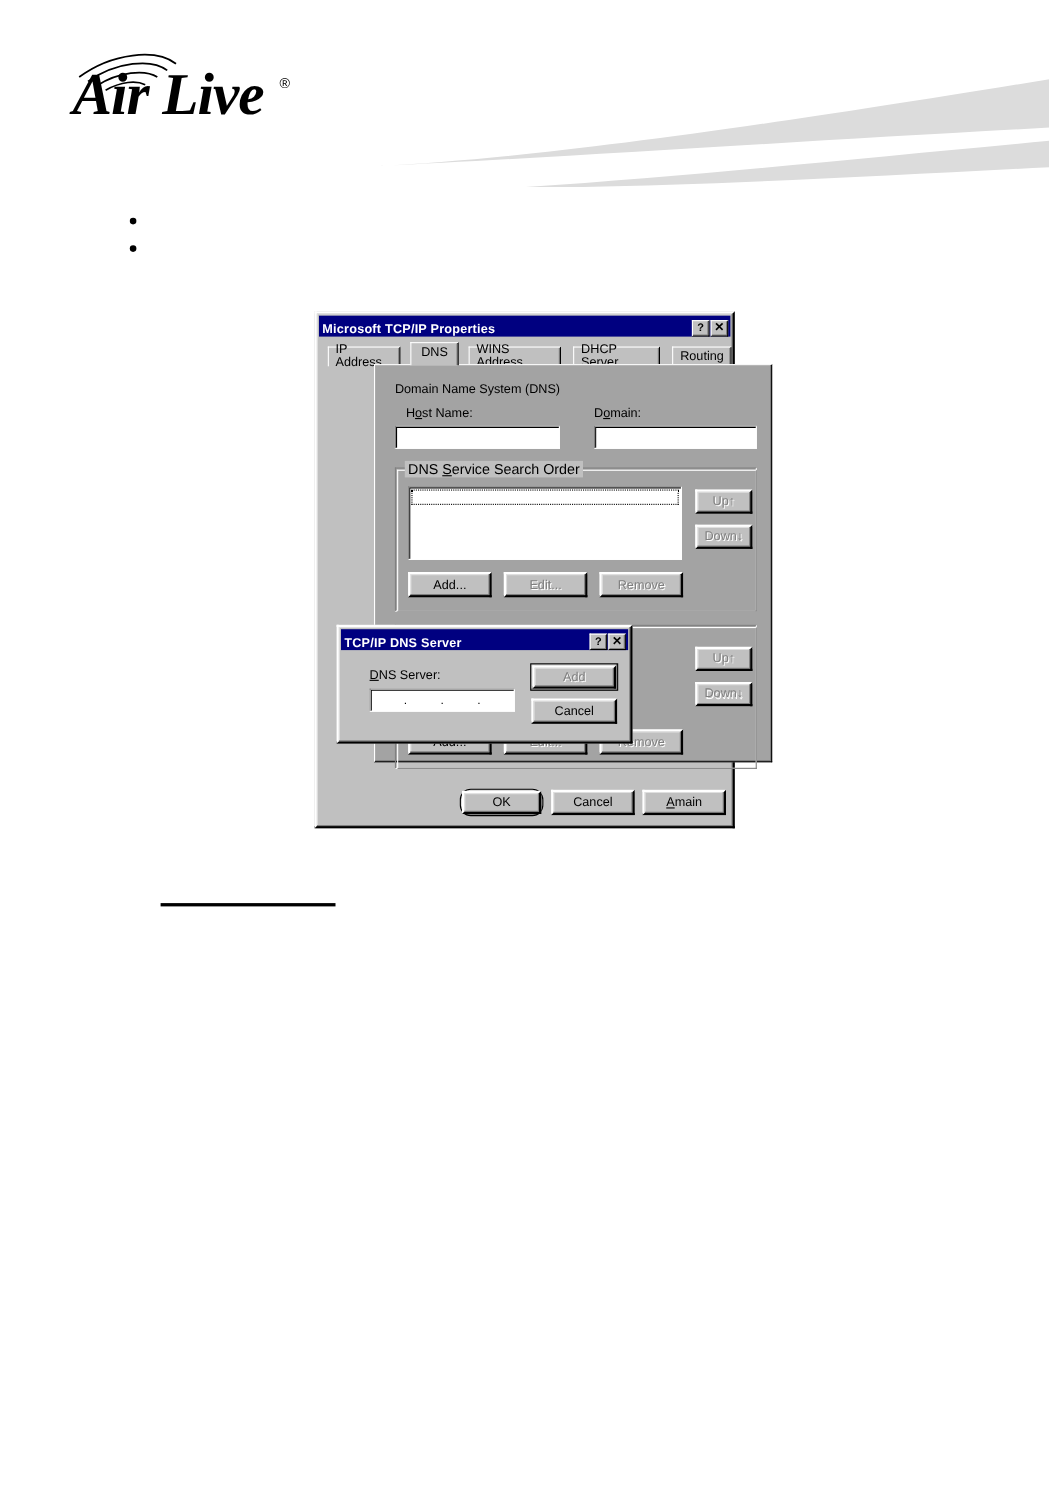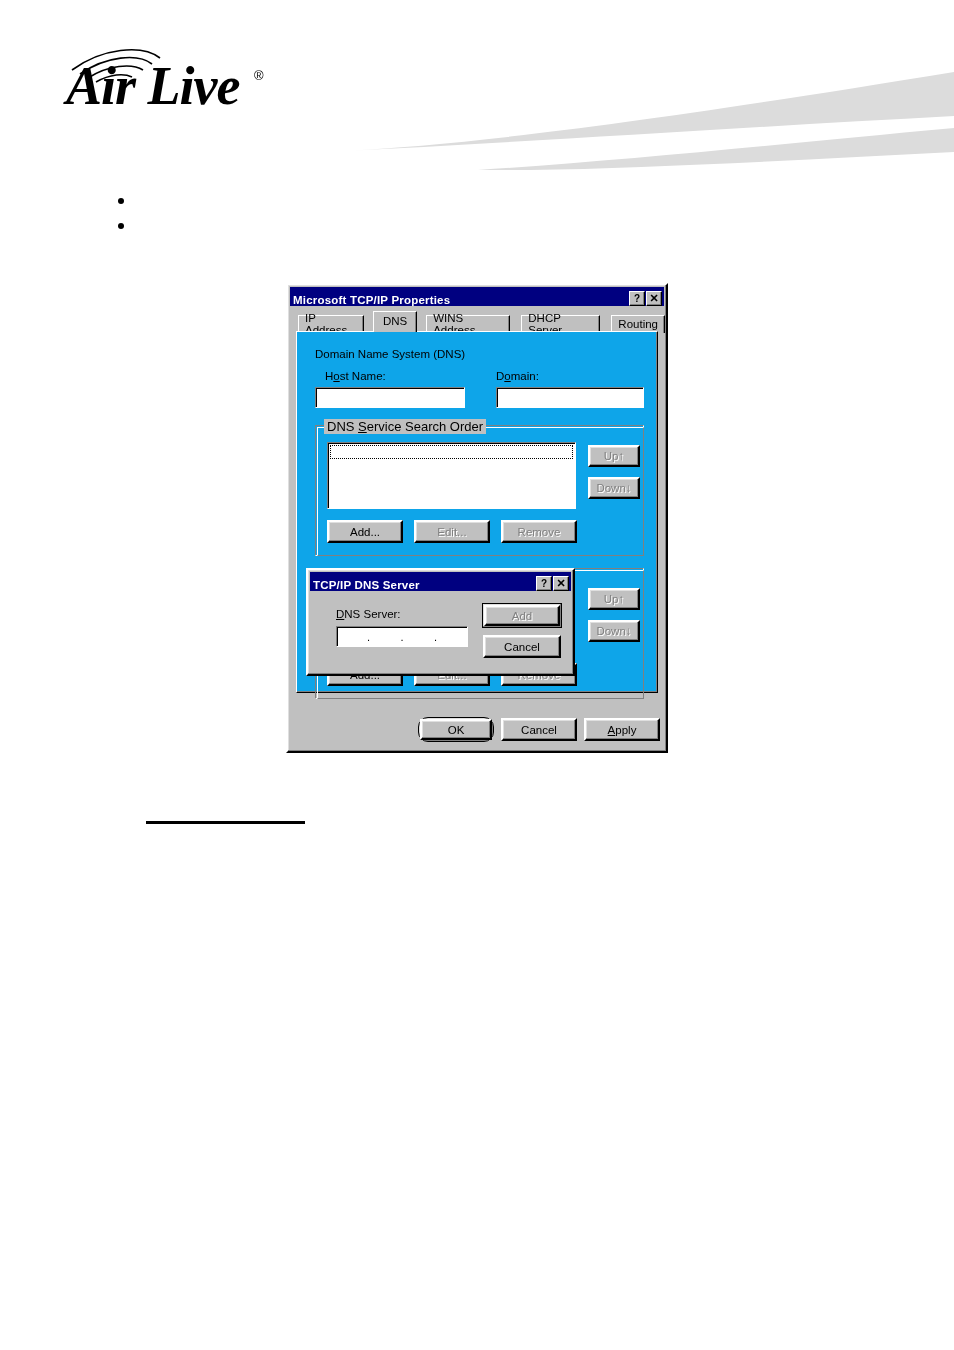--- a/index.html
+++ b/index.html
@@ -148,27 +148,28 @@
     height: 21px;
     top: 0;
     margin-left: -2px;
     margin-right: -1px;
     padding: 0 9px 2px 9px;
     z-index: 5;
     box-shadow: inset -1px 0 0 #808080;
   }
   .tabpage {
     position: absolute;
-    background: #0ea5e9;
+    background: #a3a3a3;
     border-top: 1px solid #ffffff;
     border-left: 1px solid #ffffff;
     border-right: 1px solid #000000;
     border-bottom: 1px solid #000000;
     box-shadow: inset -1px -1px 0 #808080;
     box-sizing: border-box;
+    margin-left: 44px;
   }
 
   .fieldlabel {
     position: absolute;
     font-size: 11.5px;
     color: #000;
     white-space: nowrap;
   }
   .fieldlabel u { text-decoration: underline; }
 
@@ -419,21 +420,21 @@
 
   <div class="btn default" style="left:130px; top:432px; width:76px; height:25px;border-radius:10px;">
     <span class="btn-face">
       <span>OK</span>
     </span>
   </div>
   <div class="btn" style="left:213px; top:433px; width:76px; height:23px;">
     <span>Cancel</span>
   </div>
   <div class="btn" style="left:296px; top:433px; width:76px; height:23px;">
-    <span><span></span><u>A</u><span>pply</span></span>
+    <span><span></span><u>A</u><span>main</span></span>
   </div>
 </div>
 
 <div class="w95 win-frame" style="position:absolute; left:306px; top:568px; width:269px; height:108px;">
 
   <div class="titlebar">
     <span class="titlebar-text">TCP/IP DNS Server</span>
     <span class="tb-btn">?</span>
     <span class="tb-btn x-btn">✕</span>
   </div>

